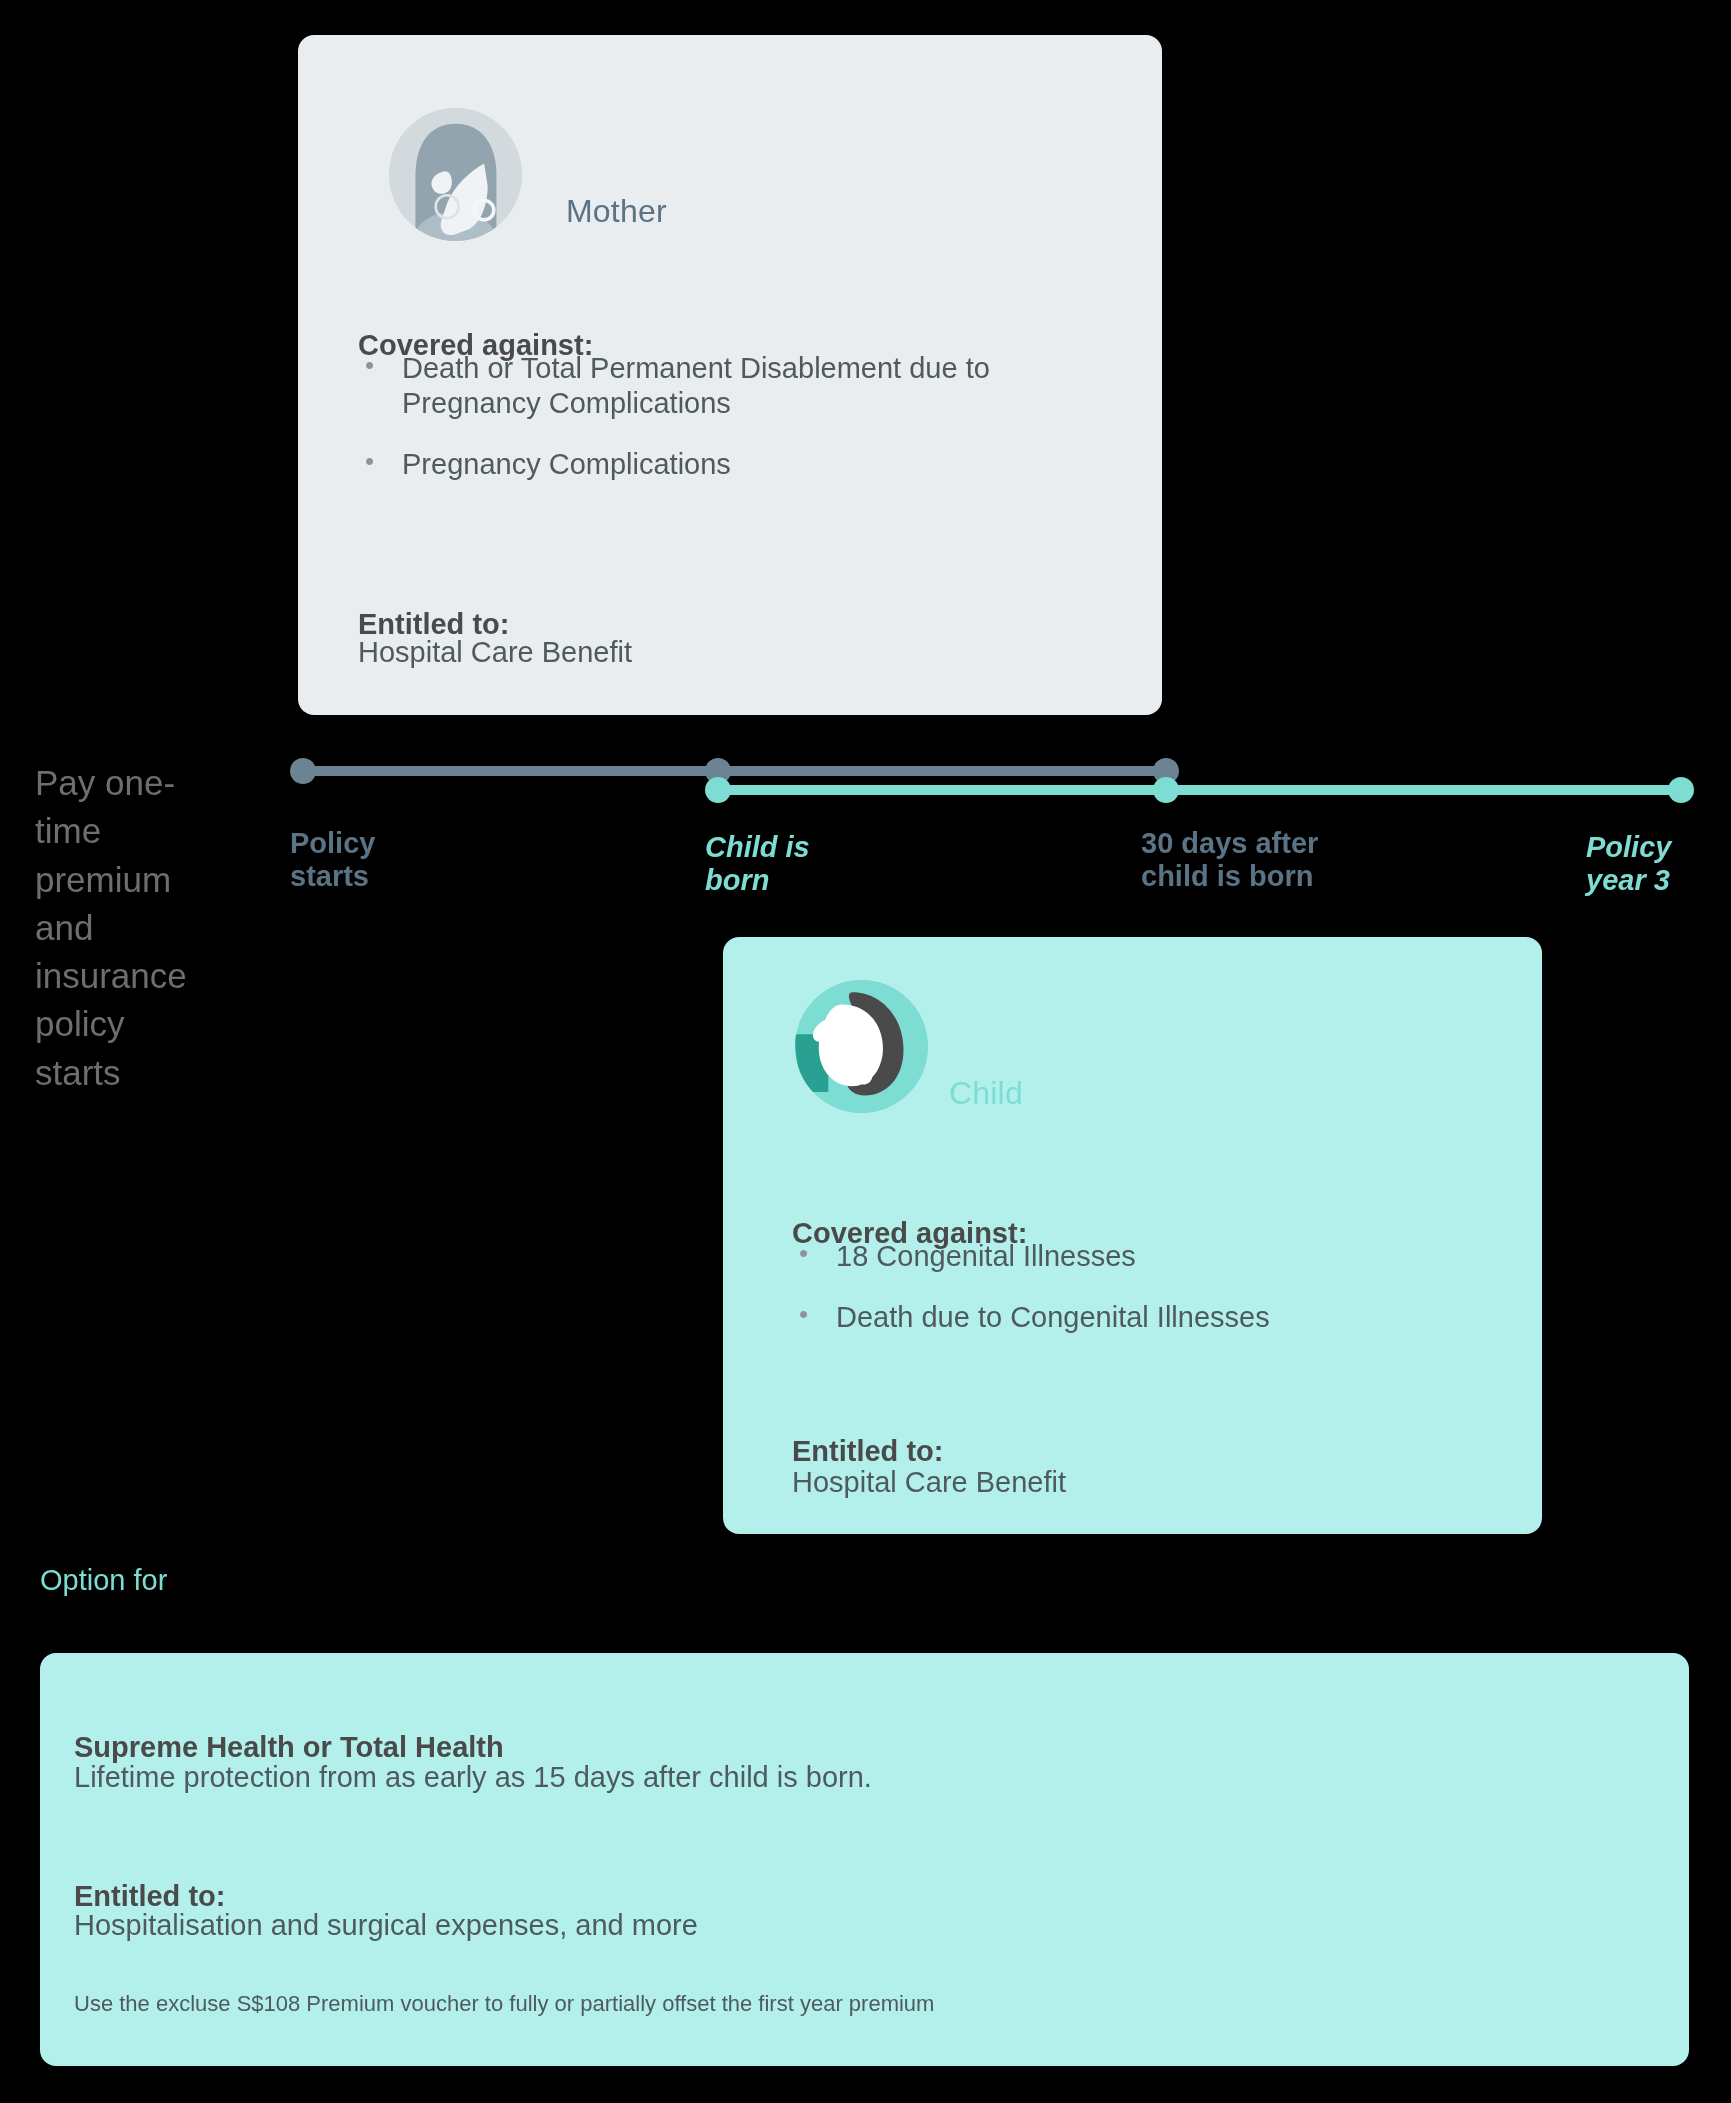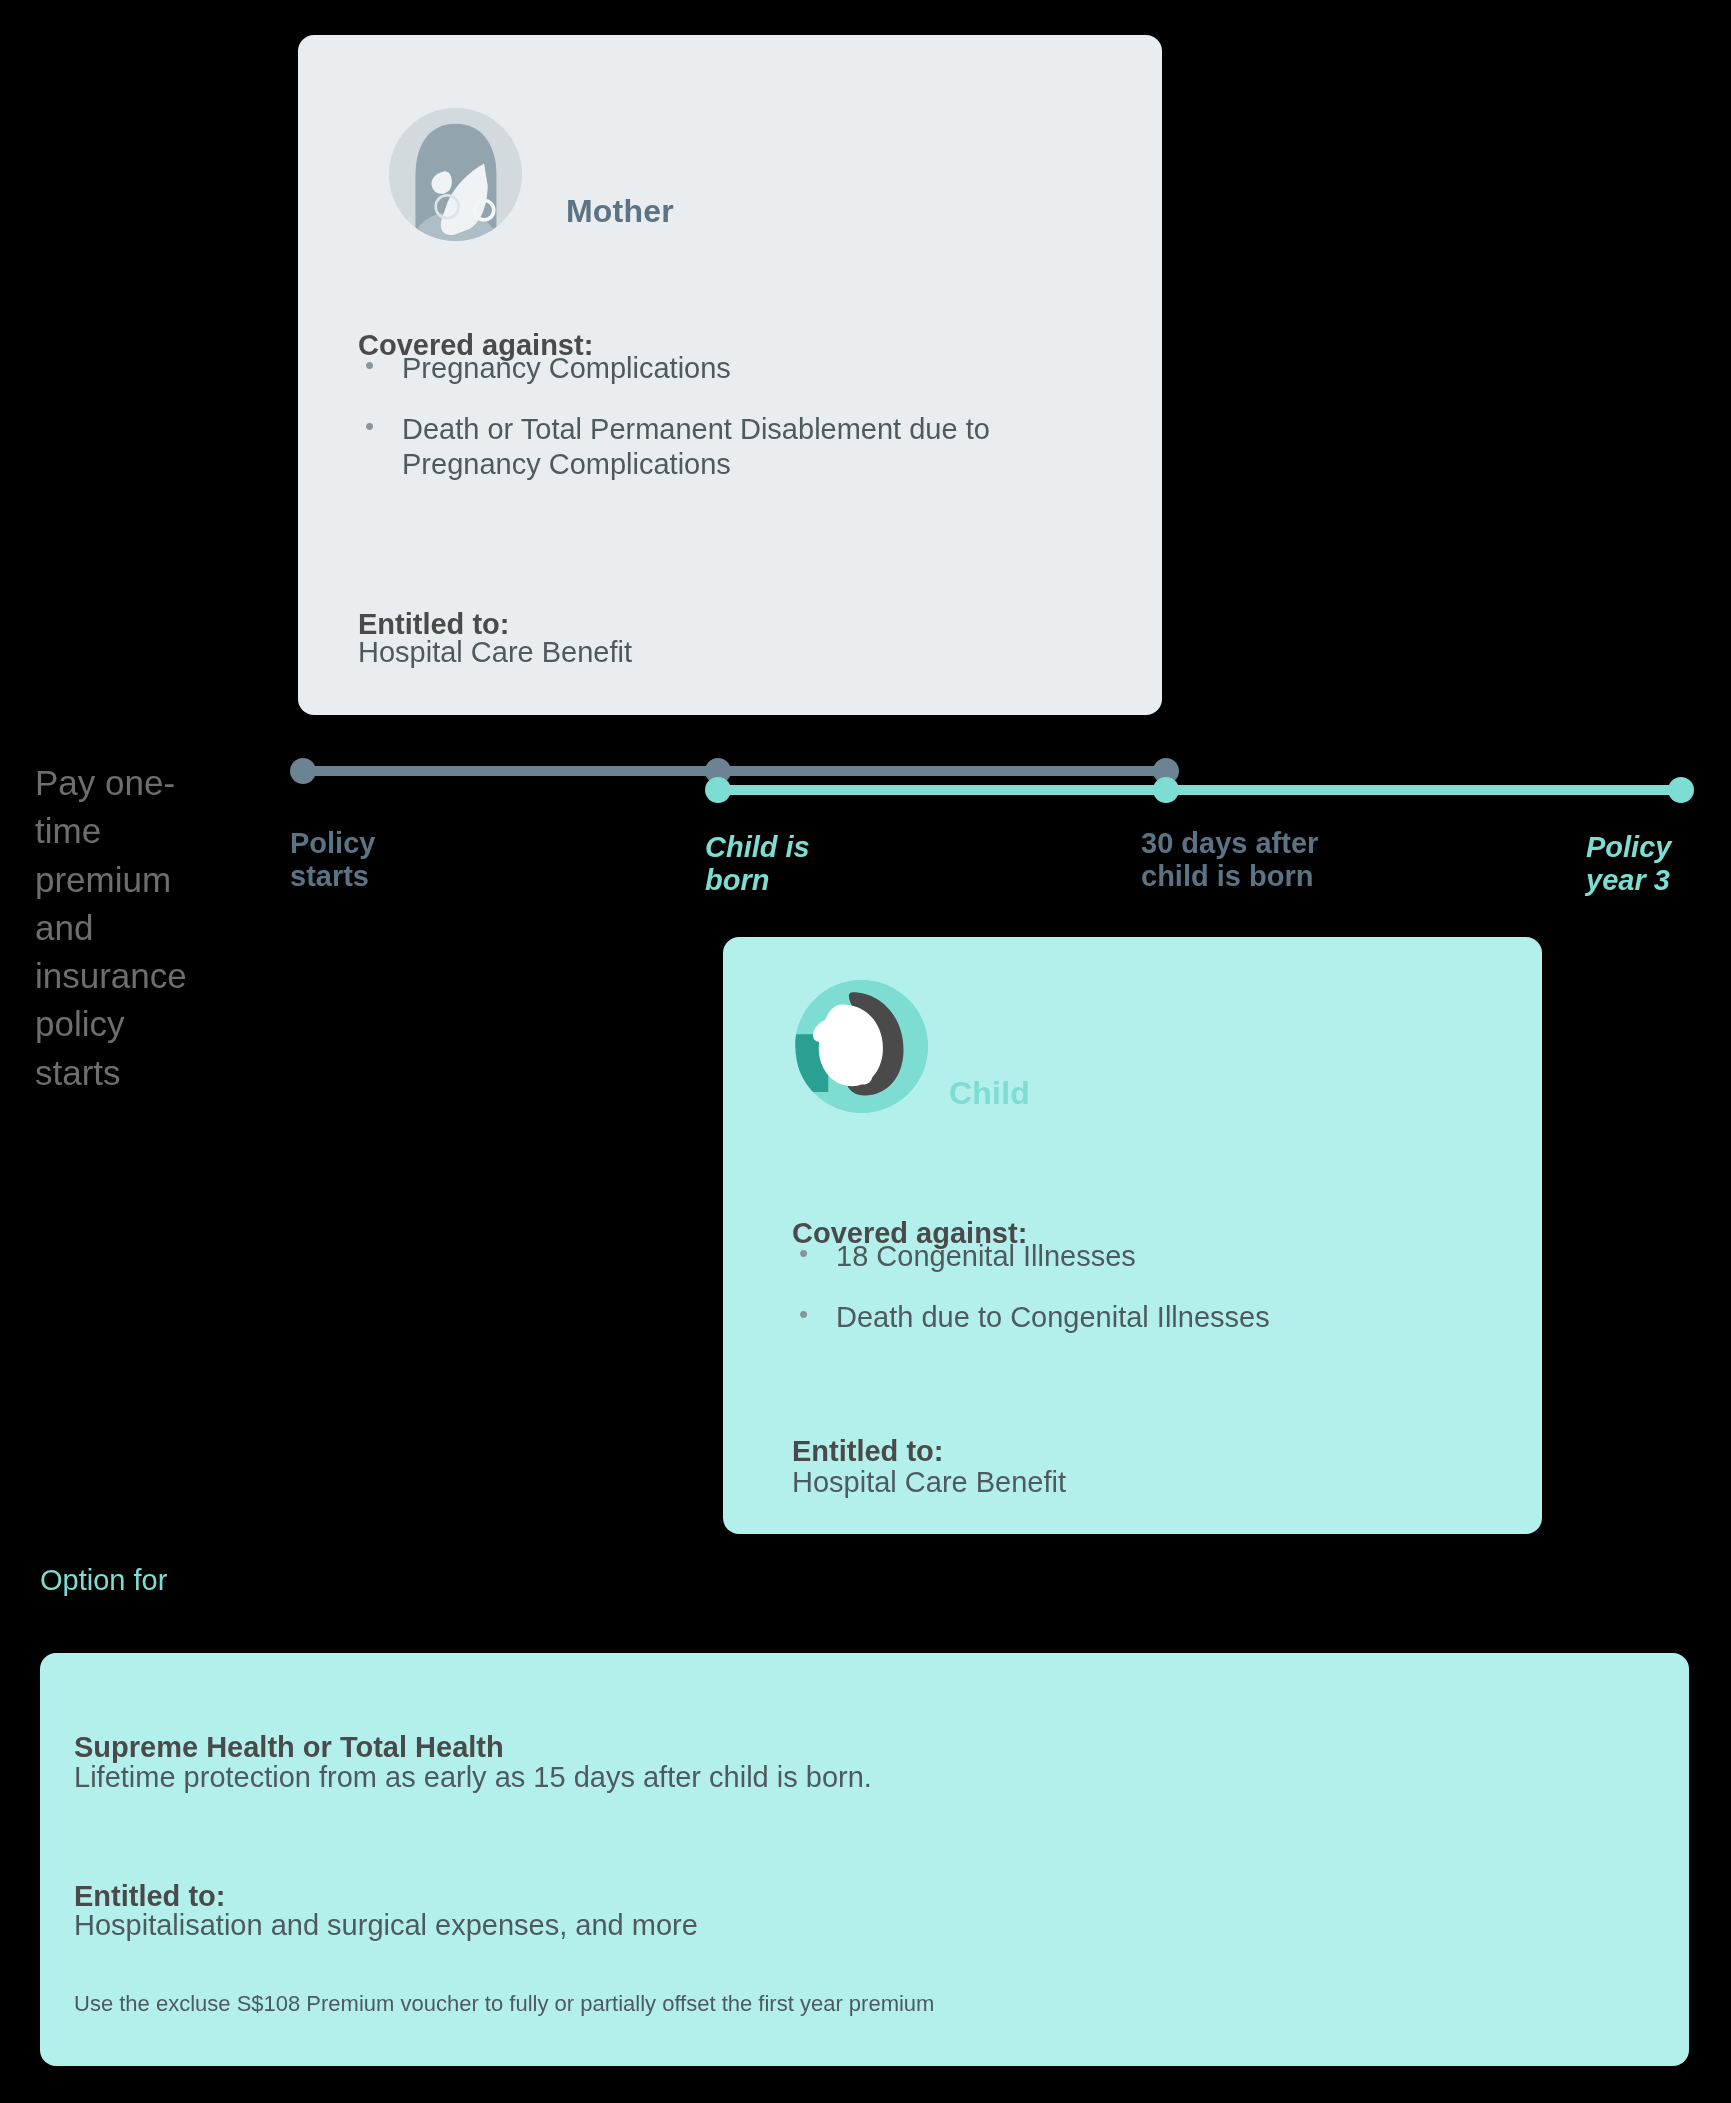--- a/index.html
+++ b/index.html
@@ -48,21 +48,21 @@
   }
   .avatar-child {
     left: 72px; top: 43px;
     width: 133px; height: 133px;
     background: #7DDDD3;
   }
 
   .role-name {
     position: absolute;
     font-size: 32px;
-    font-weight: bold;
+    font-weight: normal;
     letter-spacing: 0.2px;
   }
   .role-mother { left: 268px; top: 158px; color: #5A7385; }
   .role-child  { left: 226px; top: 138px; color: #7DDDD3; }
 
   .heading {
     position: absolute;
     font-size: 29px;
     font-weight: bold;
     color: #4A4A4A;
@@ -166,22 +166,22 @@
         <circle cx="66" cy="112" r="13" fill="none" stroke="#DCE4E8" stroke-width="3"></circle>
         <circle cx="108" cy="116" r="11" fill="none" stroke="#F4F7F8" stroke-width="4"></circle>
       </svg>
     </div>
 
     <div class="role-name role-mother">Mother</div>
 
     <div class="heading" style="left:60px; top:262px;">Covered against:</div>
 
     <ul class="bullet-list" style="left:60px; top:316px; width:632px;">
+      <li>Death or Total Permanent Disablement due to Pregnancy Complications</li>
       <li>Pregnancy Complications</li>
-      <li>Death or Total Permanent Disablement due to Pregnancy Complications</li>
     </ul>
 
     <div class="heading" style="left:60px; top:541px;">Entitled to:</div>
 
     <div class="body-text" style="left:60px; top:600px;">Hospital Care Benefit</div>
   </div>
 
   <div class="timeline">
 
     <div class="tl-note">Pay one-time premium and insurance policy starts</div>

